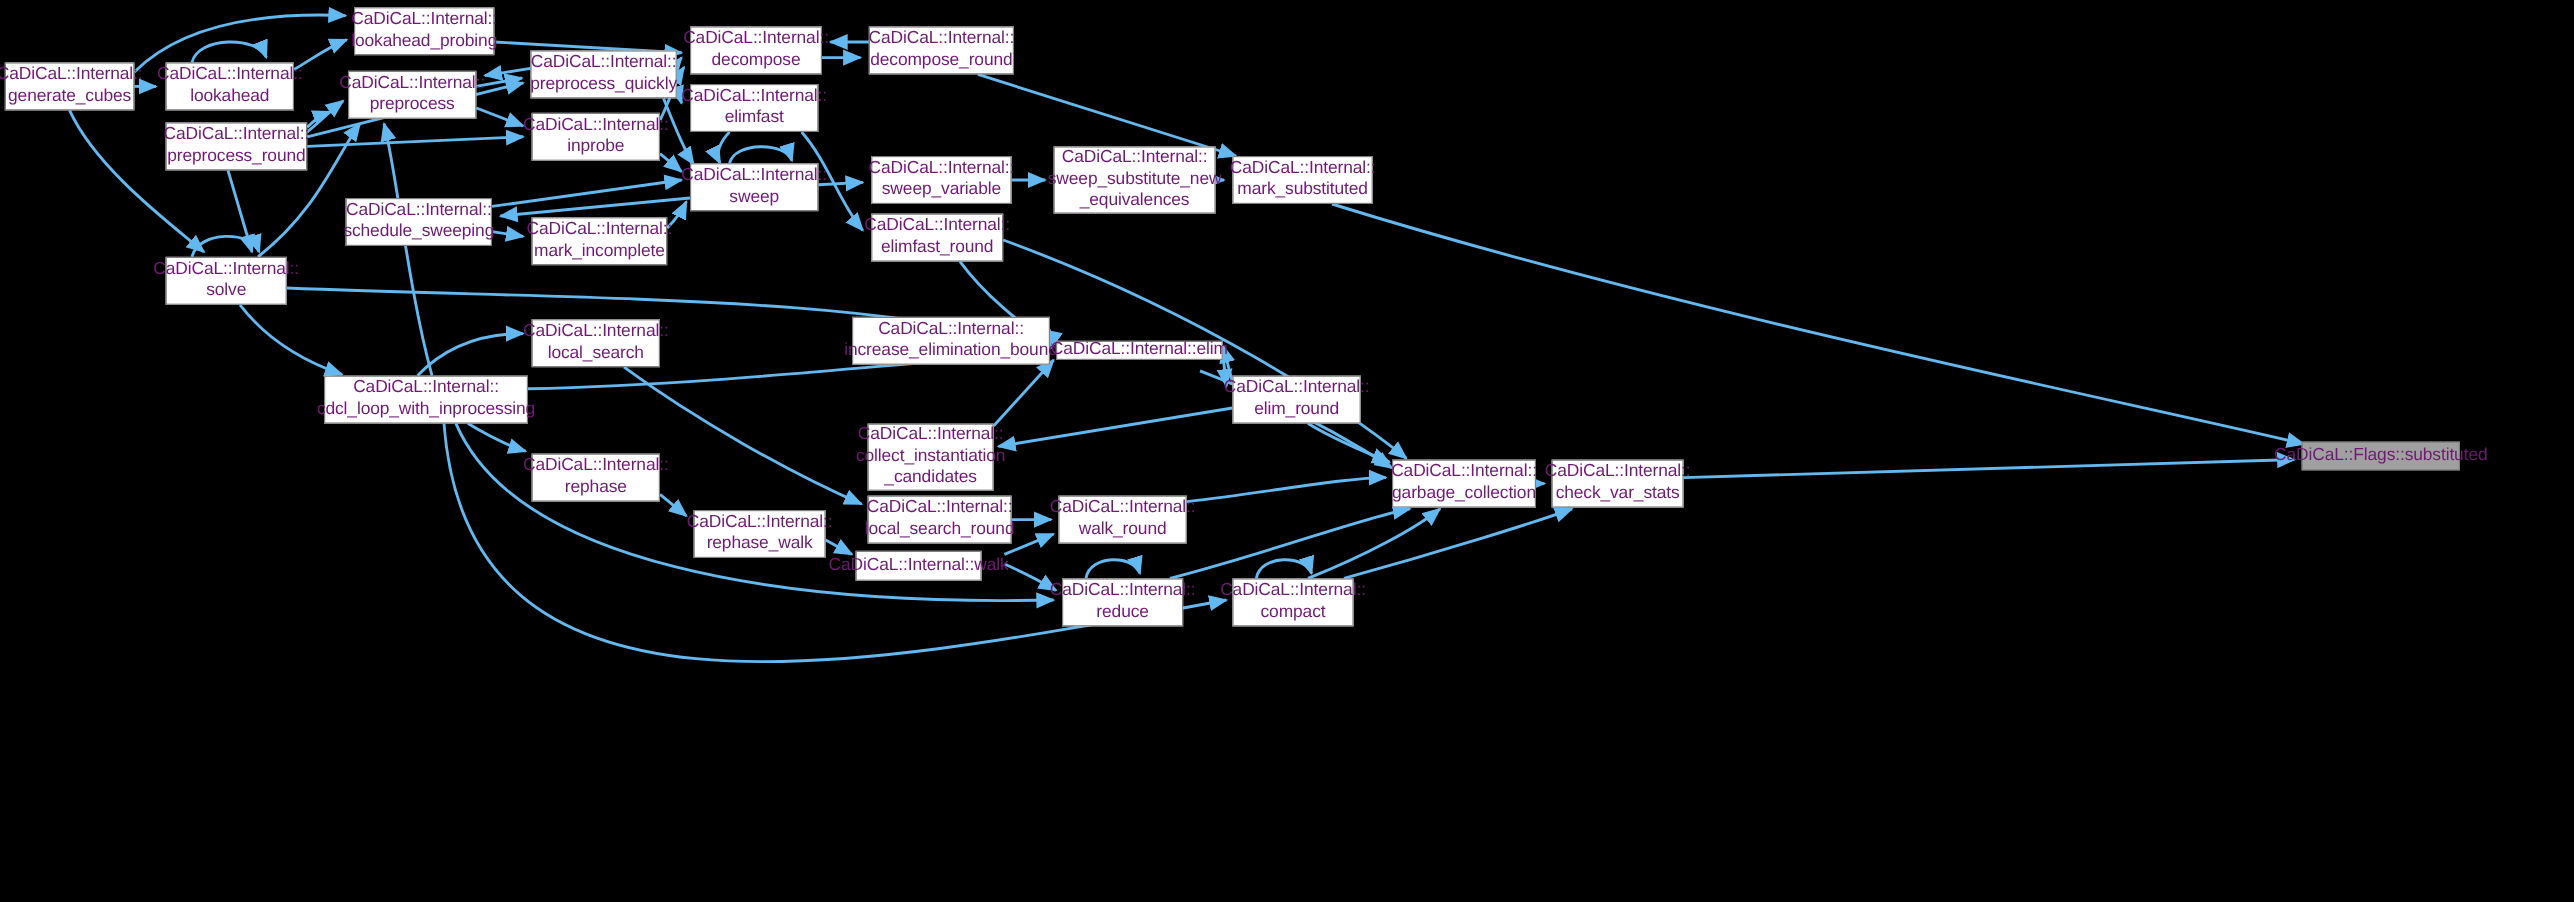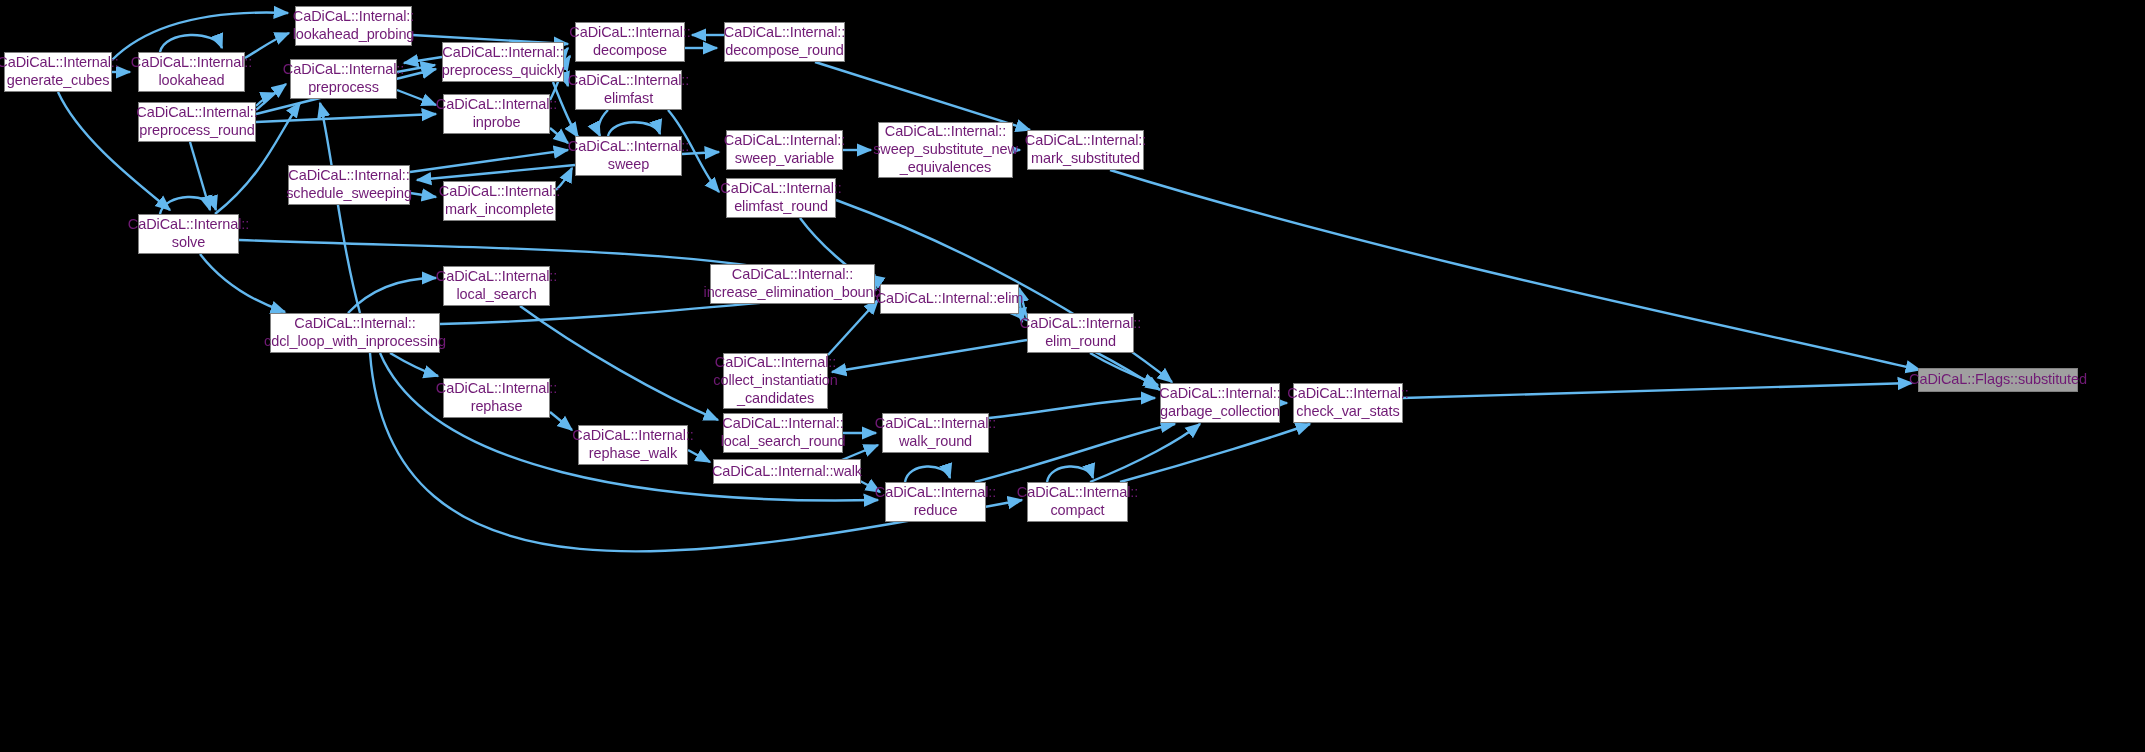--- a/index.html
+++ b/index.html
@@ -157,40 +157,40 @@
       <div class="node" style="left: 443px; top: 181px; width: 113px; height: 40px;">CaDiCaL::Internal::
 mark_incomplete</div>
       <div class="node" style="left: 726px; top: 178px; width: 110px; height: 40px;">CaDiCaL::Internal::
 elimfast_round</div>
       <div class="node" style="left: 138px; top: 214px; width: 101px; height: 40px;">CaDiCaL::Internal::
 solve</div>
       <div class="node" style="left: 443px; top: 266px; width: 107px; height: 40px;">CaDiCaL::Internal::
 local_search</div>
       <div class="node" style="left: 710px; top: 264px; width: 165px; height: 40px;">CaDiCaL::Internal::
 increase_elimination_bound</div>
-      <div class="node" style="left: 880px; top: 284px; width: 139px; height: 30px;">CaDiCaL::Internal::elim</div>
+      <div class="node" style="left: 880px; top: 284px; width: 139px; height: 16px;">CaDiCaL::Internal::elim</div>
       <div class="node" style="left: 270px; top: 313px; width: 170px; height: 40px;">CaDiCaL::Internal::
 cdcl_loop_with_inprocessing</div>
       <div class="node" style="left: 1027px; top: 313px; width: 107px; height: 40px;">CaDiCaL::Internal::
 elim_round</div>
       <div class="node" style="left: 723px; top: 353px; width: 105px; height: 56px;">CaDiCaL::Internal::
 collect_instantiation
 _candidates</div>
       <div class="node" style="left: 1160px; top: 383px; width: 120px; height: 40px;">CaDiCaL::Internal::
 garbage_collection</div>
       <div class="node" style="left: 1293px; top: 383px; width: 110px; height: 40px;">CaDiCaL::Internal::
 check_var_stats</div>
-      <div class="node highlight" style="left: 1918px; top: 368px; width: 160px; height: 24px;">CaDiCaL::Flags::substituted</div>
+      <div class="node highlight" style="left: 1918px; top: 368px; width: 132px; height: 24px;">CaDiCaL::Flags::substituted</div>
       <div class="node" style="left: 443px; top: 378px; width: 107px; height: 40px;">CaDiCaL::Internal::
 rephase</div>
       <div class="node" style="left: 723px; top: 413px; width: 120px; height: 40px;">CaDiCaL::Internal::
 local_search_round</div>
       <div class="node" style="left: 882px; top: 413px; width: 107px; height: 40px;">CaDiCaL::Internal::
 walk_round</div>
       <div class="node" style="left: 578px; top: 425px; width: 110px; height: 40px;">CaDiCaL::Internal::
 rephase_walk</div>
-      <div class="node" style="left: 713px; top: 459px; width: 148px; height: 25px;">CaDiCaL::Internal::walk</div>
+      <div class="node" style="left: 713px; top: 459px; width: 105px; height: 25px;">CaDiCaL::Internal::walk</div>
       <div class="node" style="left: 885px; top: 482px; width: 101px; height: 40px;">CaDiCaL::Internal::
 reduce</div>
       <div class="node" style="left: 1027px; top: 482px; width: 101px; height: 40px;">CaDiCaL::Internal::
 compact</div>
     </div>
 </div>
 
 </body></html>

